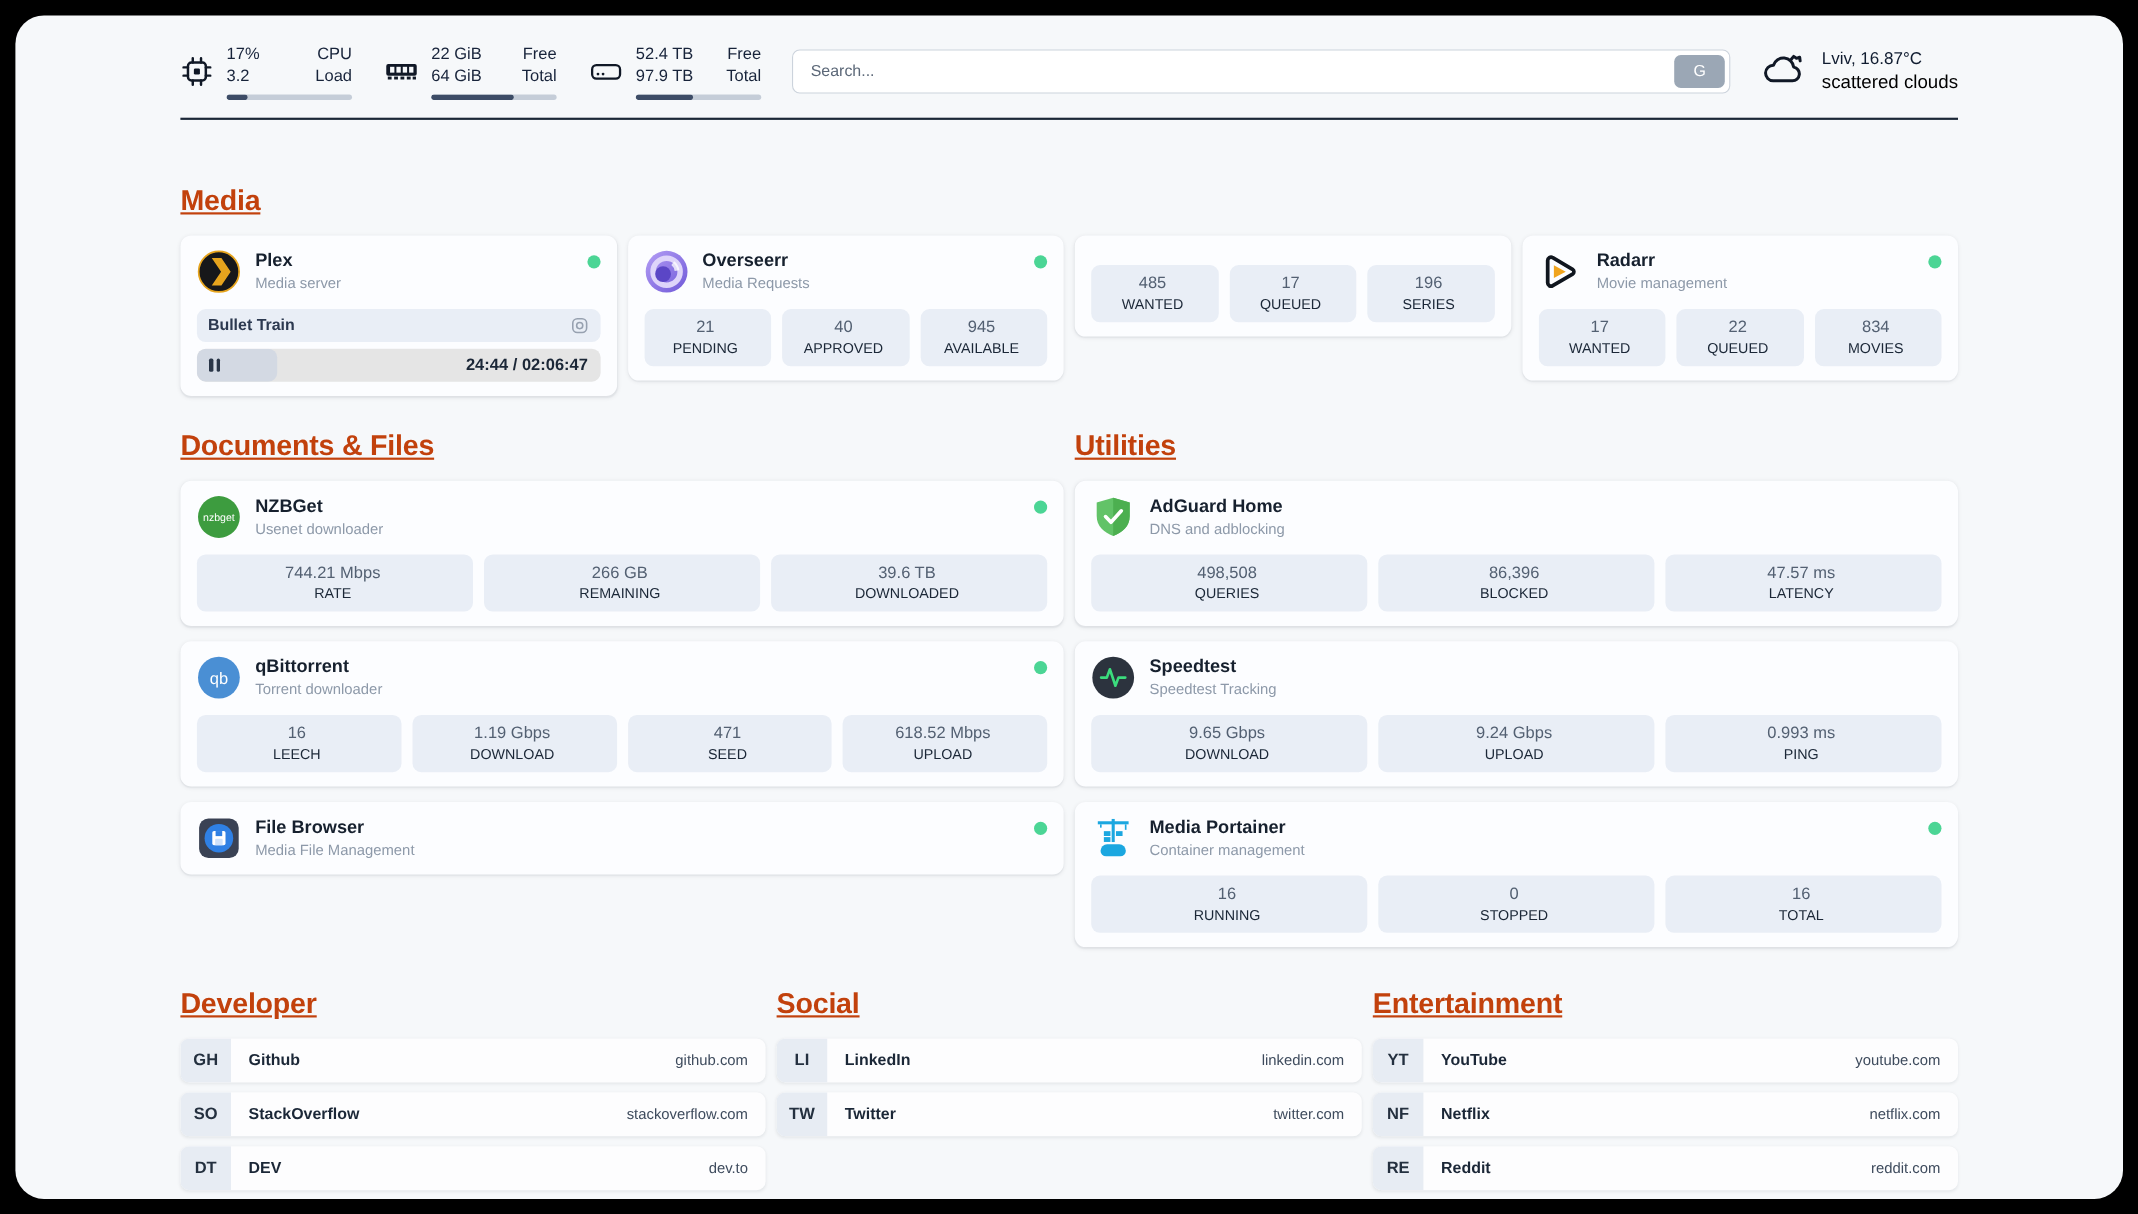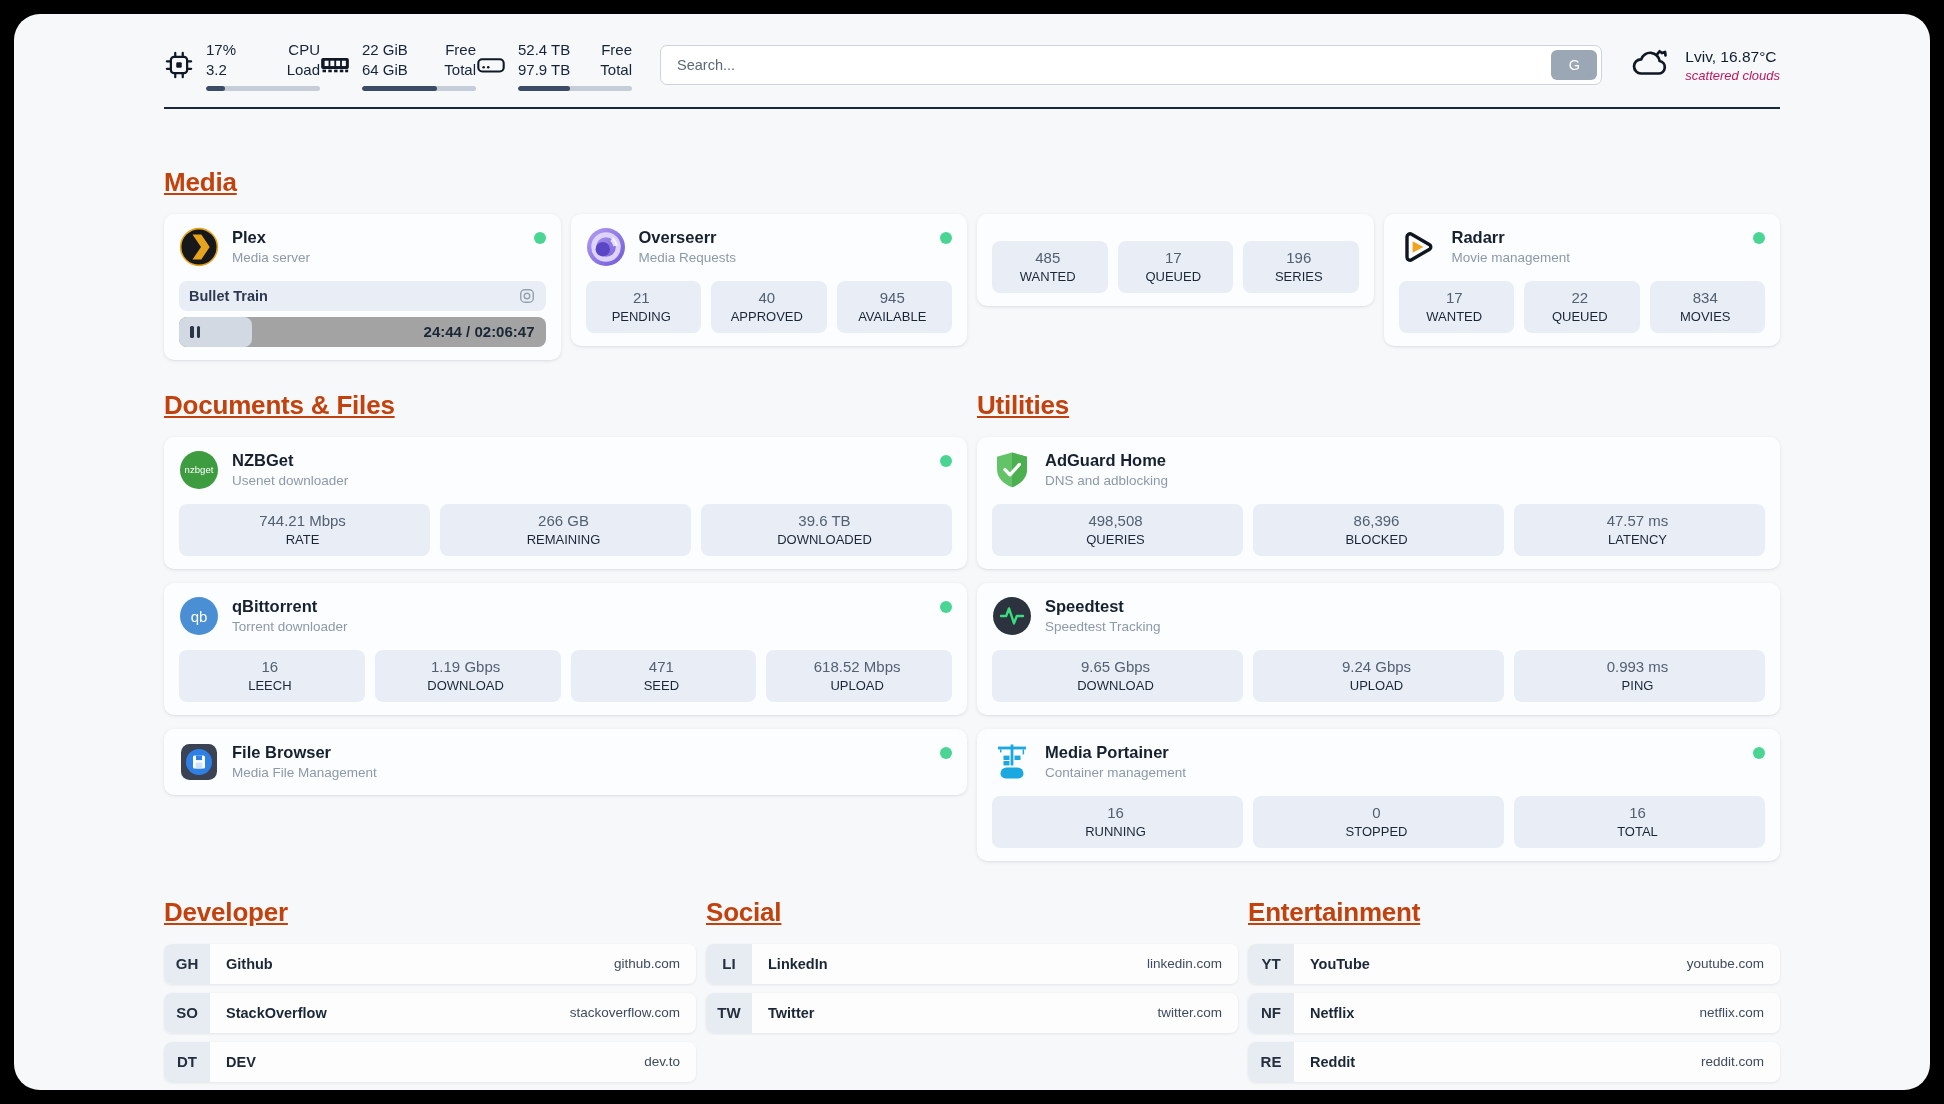--- a/index.html
+++ b/index.html
@@ -3,40 +3,40 @@
 <meta charset="utf-8">
 <style>
   * { margin:0; padding:0; box-sizing:border-box; }
   body { width:1944px; height:1104px; background:#000; font-family:"Liberation Sans", sans-serif; overflow:hidden; }
   .frame { position:relative; width:1944px; height:1104px; background:#000; }
   .panel { position:absolute; inset:14px; background:#f6f8fa; border-radius:26px; overflow:hidden; }
   .content { height:100%; padding:26px 150px 0 150px; }
 
   
   .topbar { display:flex; align-items:center; }
-  .sysstats { display:flex; align-items:center; }
+  .sysstats { display:flex; gap:30px; align-items:center; }
   .sys { display:flex; gap:12px; align-items:center; }
   .sys-icon { width:30px; height:30px; display:flex; align-items:center; justify-content:center; flex:0 0 auto; }
   .sys-body { width:114px; }
   .sys-cols { display:flex; justify-content:space-between; font-size:15px; color:#17233a; line-height:1.35; }
   .sys-col-l { text-align:left; } .sys-col-r { text-align:right; }
   .sys-bar { margin-top:5px; height:5px; background:#c5cdd8; border-radius:3px; overflow:hidden; }
   .sys-fill { height:100%; background:#3d4c66; border-radius:3px; }
 
   .search { flex:1; margin:0 28px; position:relative; }
   .search input { width:100%; height:40px; border:1px solid #ccd3dc; border-radius:7px; background:#fff;
     padding:0 62px 0 16px; font-size:14.5px; color:#2c3950; outline:none; font-family:"Liberation Sans", sans-serif; }
   .search input::placeholder { color:#5c6878; }
   .search-btn { position:absolute; right:5px; top:5px; width:46px; height:30px; background:#9ba7b5; color:#fff;
     border:none; border-radius:6px; font-size:14.5px; display:flex; align-items:center; justify-content:center; cursor:pointer;
     font-family:"Liberation Sans", sans-serif; }
 
   .weather { display:flex; gap:13px; align-items:center; white-space:nowrap; }
   .weather-txt .w1 { font-size:15.5px; font-weight:500; color:#101c30; }
-  .weather-txt .w2 { font-size:13px; color:#be185d; margin-top:2px;font-style:italic; }
+  .weather-txt .w2 { font-size:17px; color:#000000; margin-top:2px; }
 
   .rule { height:2px; background:#1b2737; margin-top:16px; }
 
   
   .h2 { font-size:26px; font-weight:600; color:#c2410c; letter-spacing:-0.2px;text-decoration:underline; }
   .sec-media { margin-top:58px; }
   .media-grid { display:grid; grid-template-columns:repeat(4,1fr); gap:10px; margin-top:16px; align-items:start; }
 
   .card { background:#fcfdff; border-radius:10px; padding:13px 15px; box-shadow:0 1px 4px rgba(16,24,40,.08), 0 1px 1px rgba(16,24,40,.04); cursor:pointer; }
   .chead { display:flex; align-items:center; gap:13px; }
@@ -49,21 +49,21 @@
 
   .stats { display:flex; gap:10px; margin-top:14px; }
   .stat { flex:1; background:#e9eef6; border-radius:8px; text-align:center; padding:8px 4px 9px 0; }
   .stat-v { font-size:15px; color:#536072; }
   .stat-l { font-size:13px; font-weight:400; color:#1b2737; margin-top:3px; }
 
   
   .pbar { margin-top:14px; height:30px; background:#e9eef6; border-radius:8px; display:flex; align-items:center; padding:0 10px; }
   .ptitle { font-size:14.5px; font-weight:600; color:#2c3950; flex:1; }
   .pcam svg { display:block; }
-  .pprog { margin-top:6px; height:30px; background:#a3a3a3; border-radius:8px; position:relative; overflow:hidden; }
+  .pprog { margin-top:6px; height:30px; background:#e5e5e5; border-radius:8px; position:relative; overflow:hidden; }
   .pfill { position:absolute; left:0; top:0; bottom:0; background:#d3d9e3; border-radius:8px; }
   .ppause { position:absolute; left:11px; top:9px; display:flex; gap:3px; }
   .ppause i { width:3.5px; height:12px; background:#2a3648; border-radius:1.5px; display:block; }
   .ptime { position:absolute; right:11px; top:0; height:100%; display:flex; align-items:center; font-size:15px; font-weight:600; color:#1b2737; }
 
   .midgrid { display:grid; grid-template-columns:1fr 1fr; gap:10px; margin-top:30px; align-items:start; }
   .cards { display:flex; flex-direction:column; gap:14px; margin-top:16px; }
 
   .bgrid { display:grid; grid-template-columns:1fr 1fr 1fr; gap:10px; margin-top:36px; }
   .blist { display:flex; flex-direction:column; gap:9px; margin-top:16px; }

